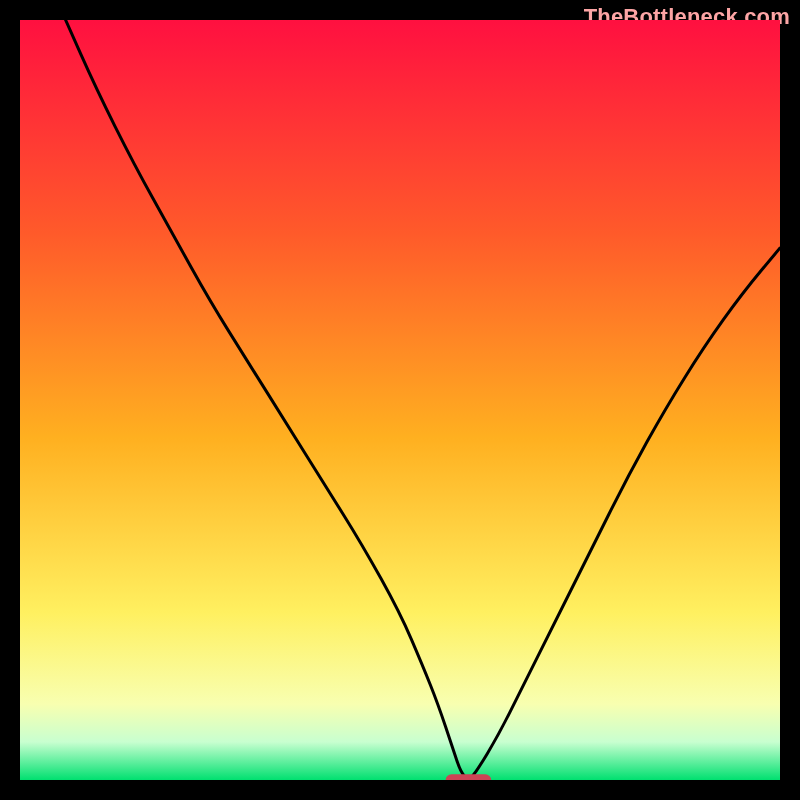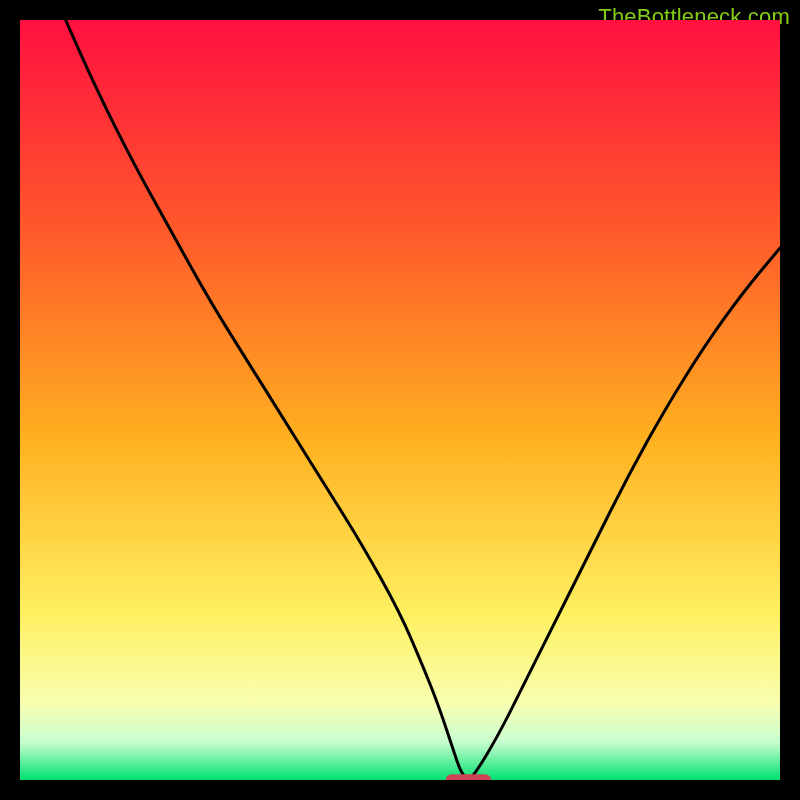--- a/index.html
+++ b/index.html
@@ -21,23 +21,23 @@
     position: absolute;
     left: 20px;
     top: 20px;
     width: 760px;
     height: 760px;
   }
   .watermark {
     position: absolute;
     top: 4px;
     right: 10px;
-    color: #84cc16;
+    color: #fca5a5;
     font-size: 22px;
-    font-weight: 400;
+    font-weight: 700;
     letter-spacing: 0.2px;
     user-select: none;
   }
 </style>
 </head>
 <body>
 
 <div class="frame">
   <div class="watermark">TheBottleneck.com</div>
 

